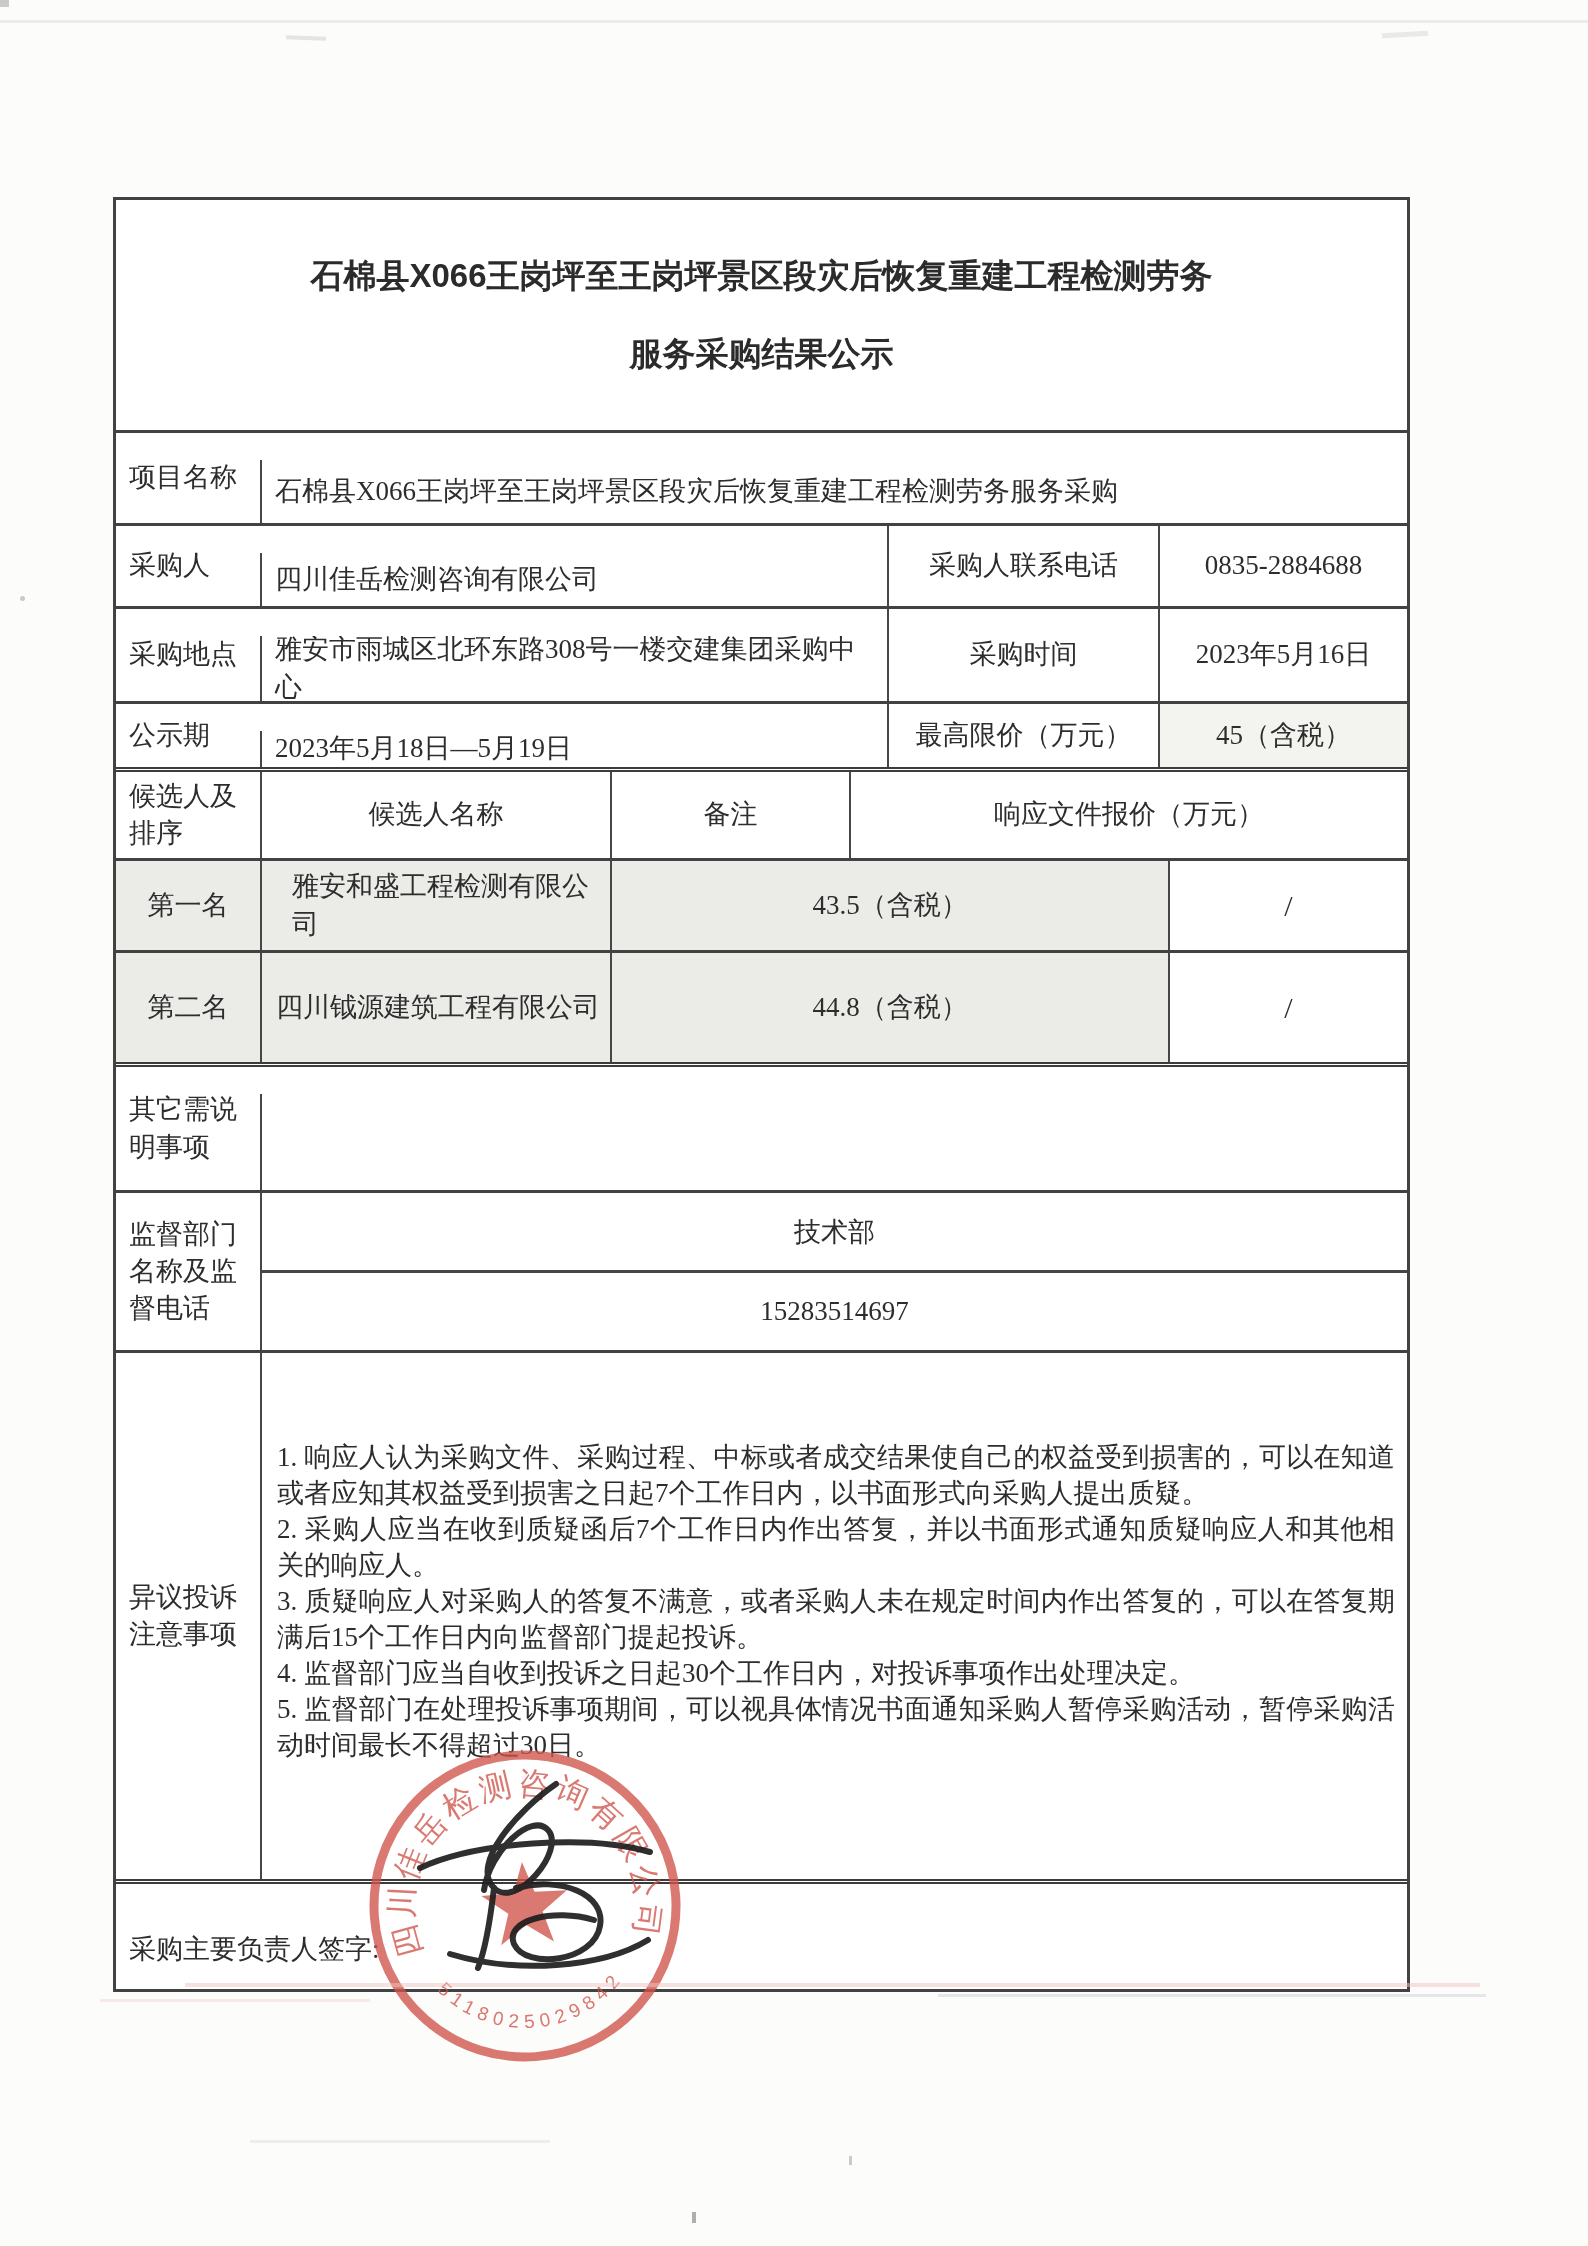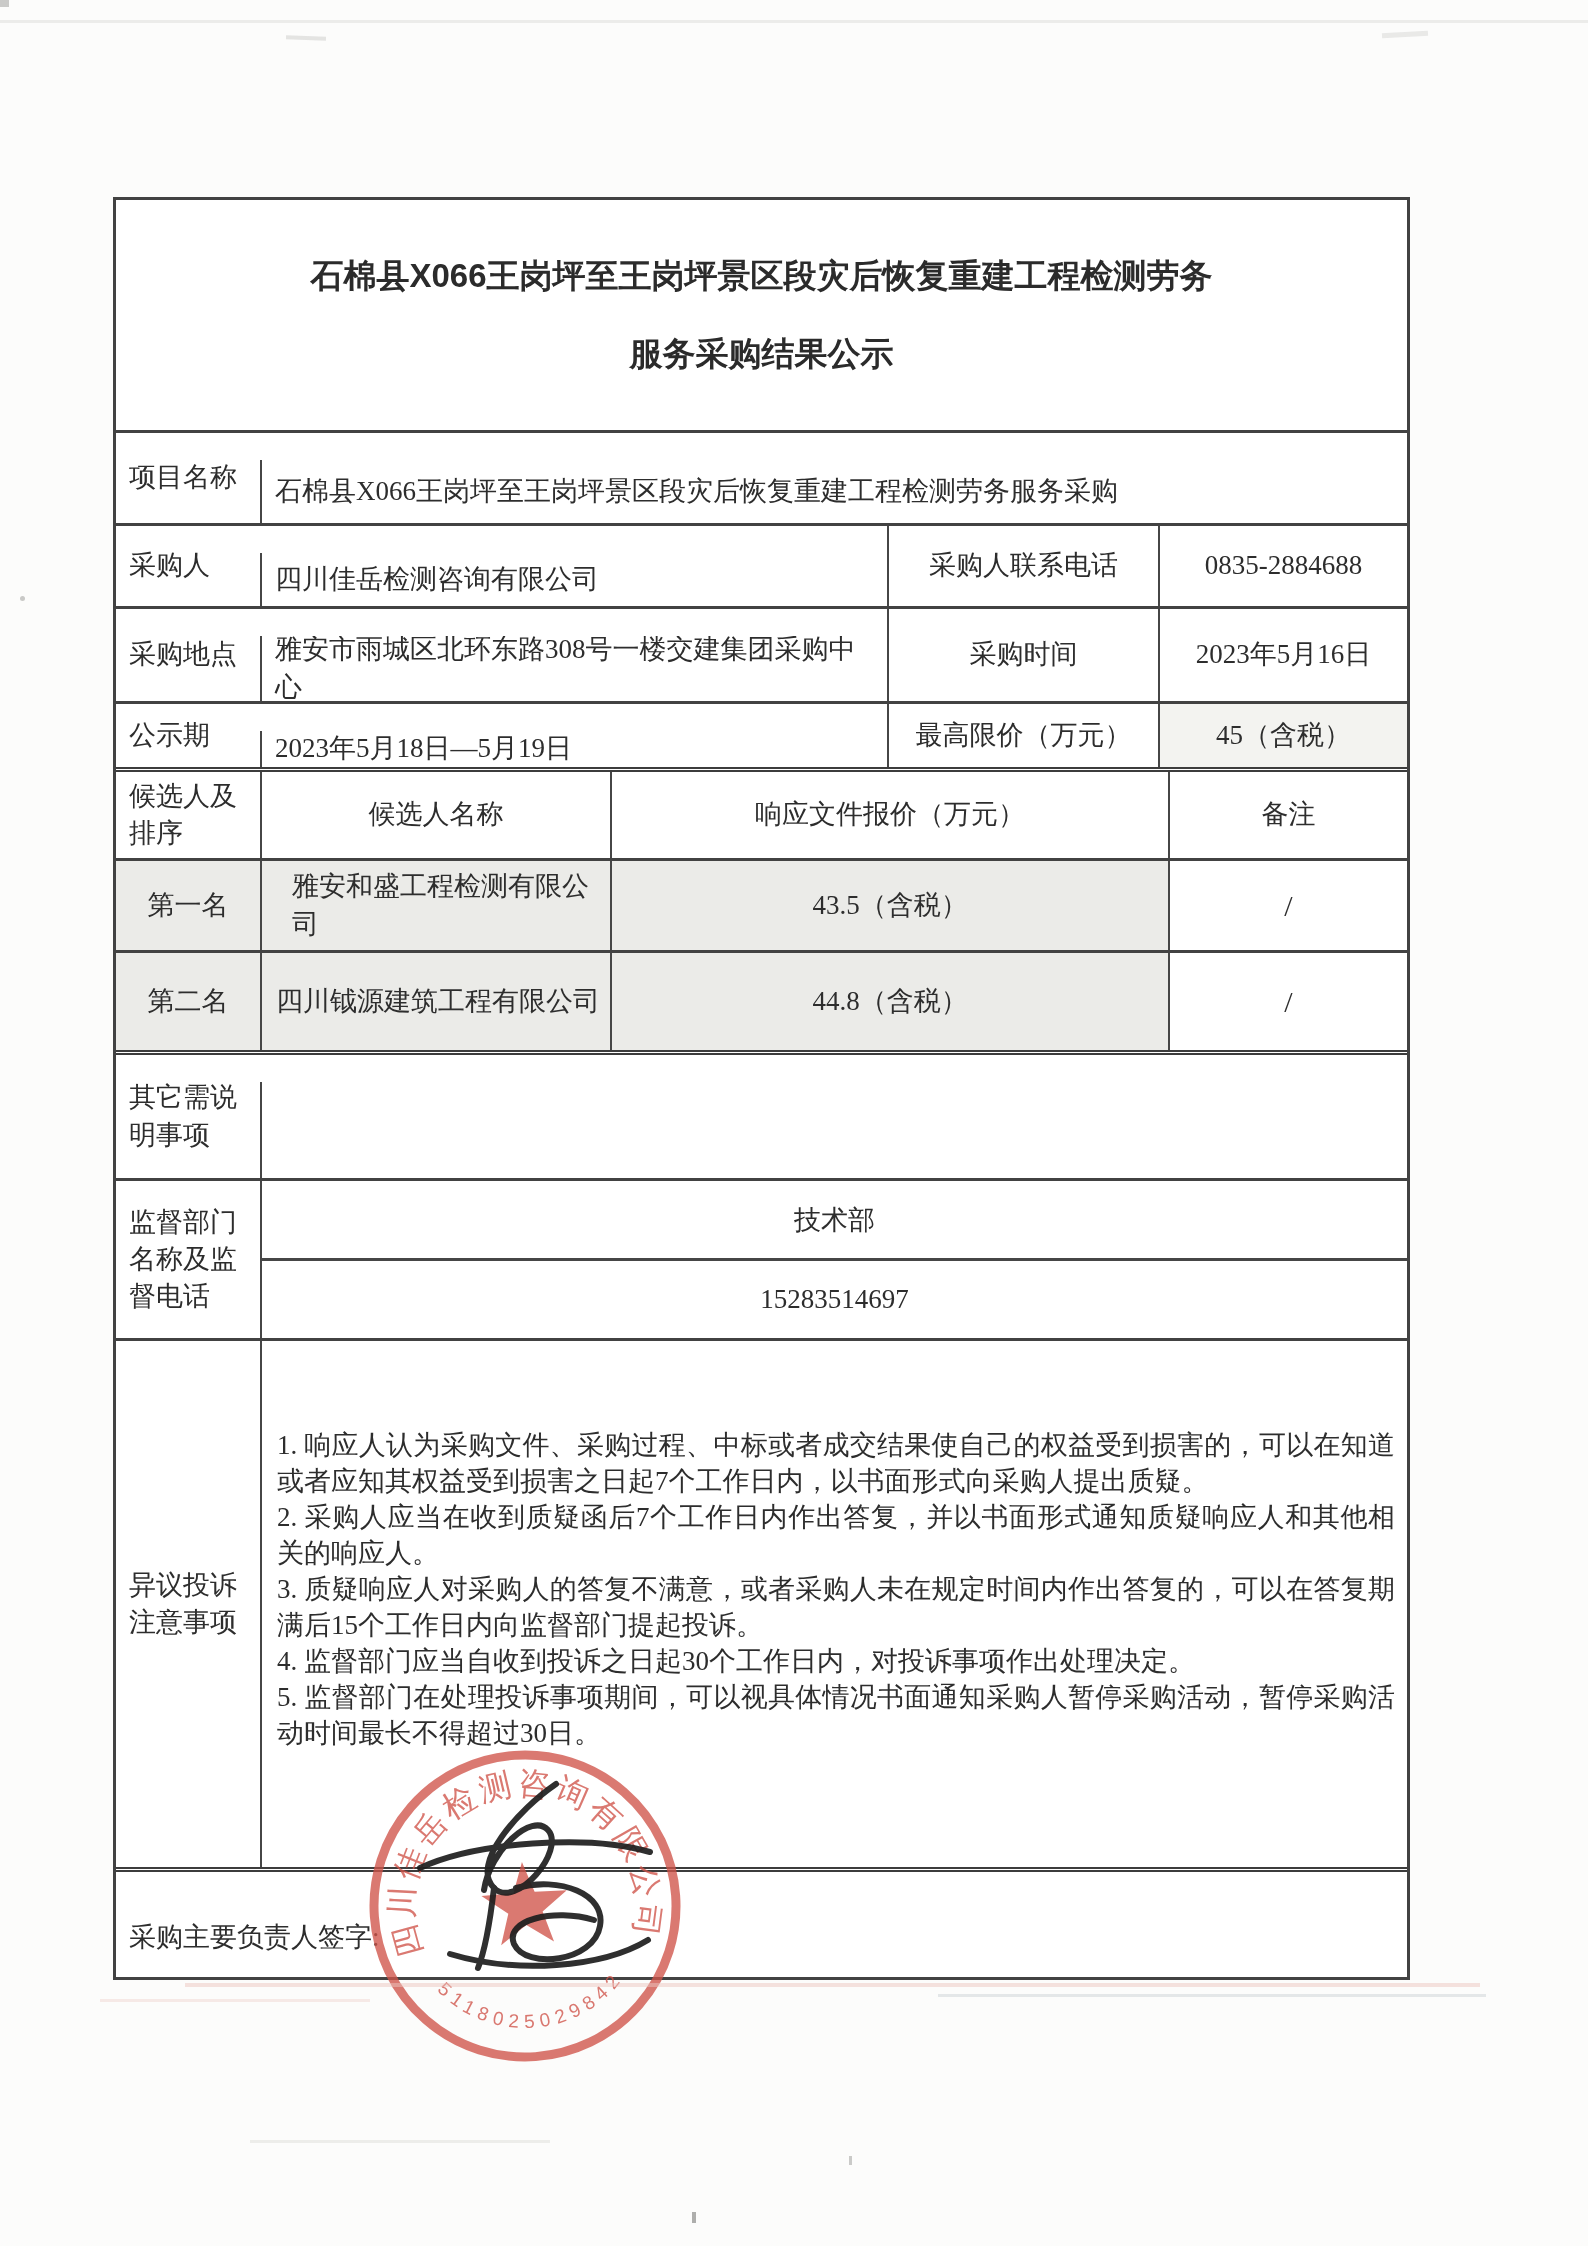--- a/index.html
+++ b/index.html
@@ -50,21 +50,21 @@
   .doc-title{
     font-family:"Liberation Sans","DejaVu Sans",sans-serif;font-weight:700;
     font-size:33px;line-height:78px;color:#2b2b2b;text-align:center;letter-spacing:0px;
   }
   .r-name{height:93px;}
   .r-buyer{height:83px;}
   .r-place{height:95px;}
   .r-period{height:66px;}
   .r-chead{height:91px;}
   .r-cand1{height:92px;}
-  .r-cand2{height:100px;}
+  .r-cand2{height:112px;}
   .r-other{height:128px;}
   .r-superv{height:160px;}
   .r-object{height:529px;}
   .r-sign{height:110px;}
 
   .superv-right{flex:1;display:flex;flex-direction:column;}
   .superv-sub{flex:1;display:flex;align-items:center;justify-content:center;box-sizing:border-box;font-size:27px;}
   .superv-sub + .superv-sub{border-top:3px solid #464646;}
 
   .objection-content{
@@ -116,22 +116,22 @@
     <div class="row r-period">
       <div class="cell lab">公示期</div>
       <div class="cell w627 val-left">2023年5月18日—5月19日</div>
       <div class="cell w271 center">最高限价（万元）</div>
       <div class="cell grow center tint">45（含税）</div>
     </div>
 
     <div class="row r-chead dline">
       <div class="cell lab">候选人及排序</div>
       <div class="cell w350 center">候选人名称</div>
+      <div class="cell grow center">备注</div>
       <div class="cell w558 center">响应文件报价（万元）</div>
-      <div class="cell grow center">备注</div>
     </div>
 
     <div class="row r-cand1">
       <div class="cell lab center shaded">第一名</div>
       <div class="cell w350 shaded" style="padding-left:30px;">雅安和盛工程检测有限公司</div>
       <div class="cell w558 center shaded">43.5（含税）</div>
       <div class="cell grow center slash">/</div>
     </div>
 
     <div class="row r-cand2">

